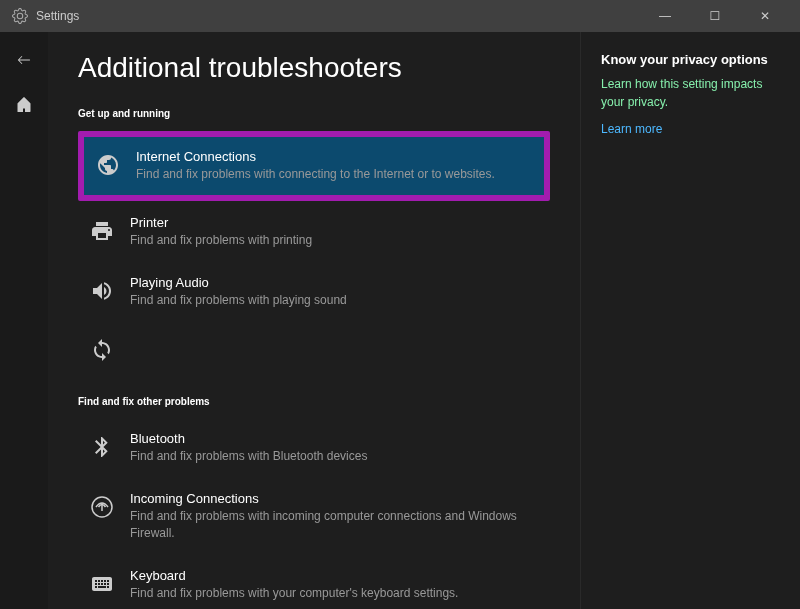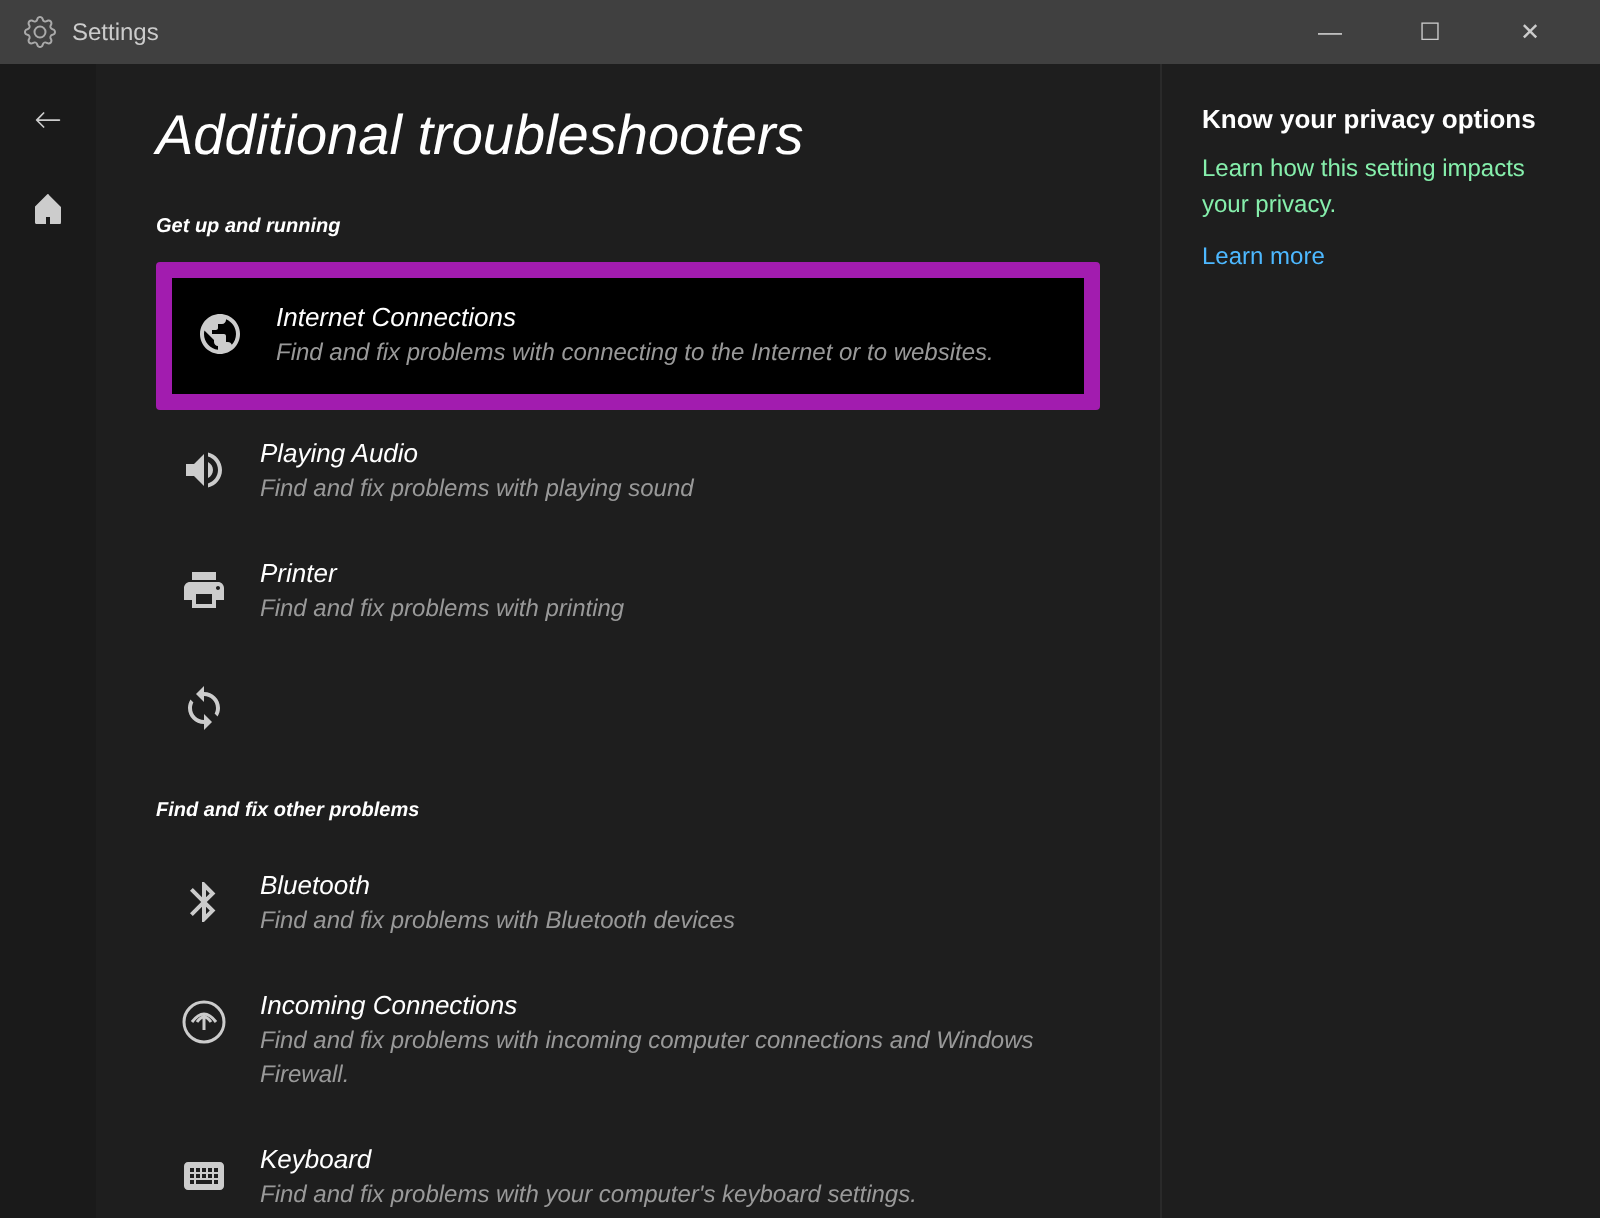--- a/index.html
+++ b/index.html
@@ -76,21 +76,20 @@
     
     .content-area {
       flex: 1;
       display: flex;
       overflow-y: auto;
     }
     .main-content {
       flex: 1;
       padding: 20px 30px;
       overflow-y: auto;
-      font-style: italic;
     }
     .page-title {
       font-size: 28px;
       font-weight: 300;
       color: #ffffff;
       margin-bottom: 24px;
     }
 
     
     .section-header {
@@ -105,22 +104,22 @@
     .troubleshooter-item {
       display: flex;
       align-items: flex-start;
       padding: 12px 10px;
       margin-bottom: 2px;
       cursor: pointer;
       border-radius: 2px;
       gap: 14px;
     }
     .troubleshooter-item.selected {
-      border: 8px solid #a21caf;
-      background: #000000;
+      border: 6px solid #a21caf;
+      background: #0c4a6e;
     }
     .item-icon {
       width: 28px;
       min-width: 28px;
       height: 28px;
       display: flex;
       align-items: center;
       justify-content: center;
       margin-top: 2px;
     }
@@ -215,38 +214,38 @@
         </div>
         <div class="item-text">
           <span class="item-title">Internet Connections</span>
           <span class="item-desc">Find and fix problems with connecting to the Internet or to websites.</span>
         </div>
       </div>
 
       <div class="troubleshooter-item">
         <div class="item-icon">
           <svg width="24" height="24" viewBox="0 0 24 24" style="color:#cccccc">
+            <path d="M19 8H5c-1.66 0-3 1.34-3 3v6h4v4h12v-4h4v-6c0-1.66-1.34-3-3-3zm-3 11H8v-5h8v5zm3-7c-.55 0-1-.45-1-1s.45-1 1-1 1 .45 1 1-.45 1-1 1zm-1-9H6v4h12V3z"></path>
+          </svg>
+        </div>
+        <div class="item-text">
+          <span class="item-title">Printer</span>
+          <span class="item-desc">Find and fix problems with printing</span>
+        </div>
+      </div>
+
+      <div class="troubleshooter-item">
+        <div class="item-icon">
+          <svg width="24" height="24" viewBox="0 0 24 24" style="color:#cccccc">
             <path d="M3 9v6h4l5 5V4L7 9H3zm13.5 3c0-1.77-1.02-3.29-2.5-4.03v8.05c1.48-.73 2.5-2.25 2.5-4.02zM14 3.23v2.06c2.89.86 5 3.54 5 6.71s-2.11 5.85-5 6.71v2.06c4.01-.91 7-4.49 7-8.77s-2.99-7.86-7-8.77z"></path>
           </svg>
         </div>
         <div class="item-text">
           <span class="item-title">Playing Audio</span>
           <span class="item-desc">Find and fix problems with playing sound</span>
-        </div>
-      </div>
-
-      <div class="troubleshooter-item">
-        <div class="item-icon">
-          <svg width="24" height="24" viewBox="0 0 24 24" style="color:#cccccc">
-            <path d="M19 8H5c-1.66 0-3 1.34-3 3v6h4v4h12v-4h4v-6c0-1.66-1.34-3-3-3zm-3 11H8v-5h8v5zm3-7c-.55 0-1-.45-1-1s.45-1 1-1 1 .45 1 1-.45 1-1 1zm-1-9H6v4h12V3z"></path>
-          </svg>
-        </div>
-        <div class="item-text">
-          <span class="item-title">Printer</span>
-          <span class="item-desc">Find and fix problems with printing</span>
         </div>
       </div>
 
       <div class="troubleshooter-item">
         <div class="item-icon">
           <svg width="24" height="24" viewBox="0 0 24 24" style="color:#cccccc">
             <path d="M12 4V1L8 5l4 4V6c3.31 0 6 2.69 6 6 0 1.01-.25 1.97-.7 2.8l1.46 1.46C19.54 15.03 20 13.57 20 12c0-4.42-3.58-8-8-8zm0 14c-3.31 0-6-2.69-6-6 0-1.01.25-1.97.7-2.8L5.24 7.74C4.46 8.97 4 10.43 4 12c0 4.42 3.58 8 8 8v3l4-4-4-4v3z"></path>
           </svg>
         </div>
       </div>

